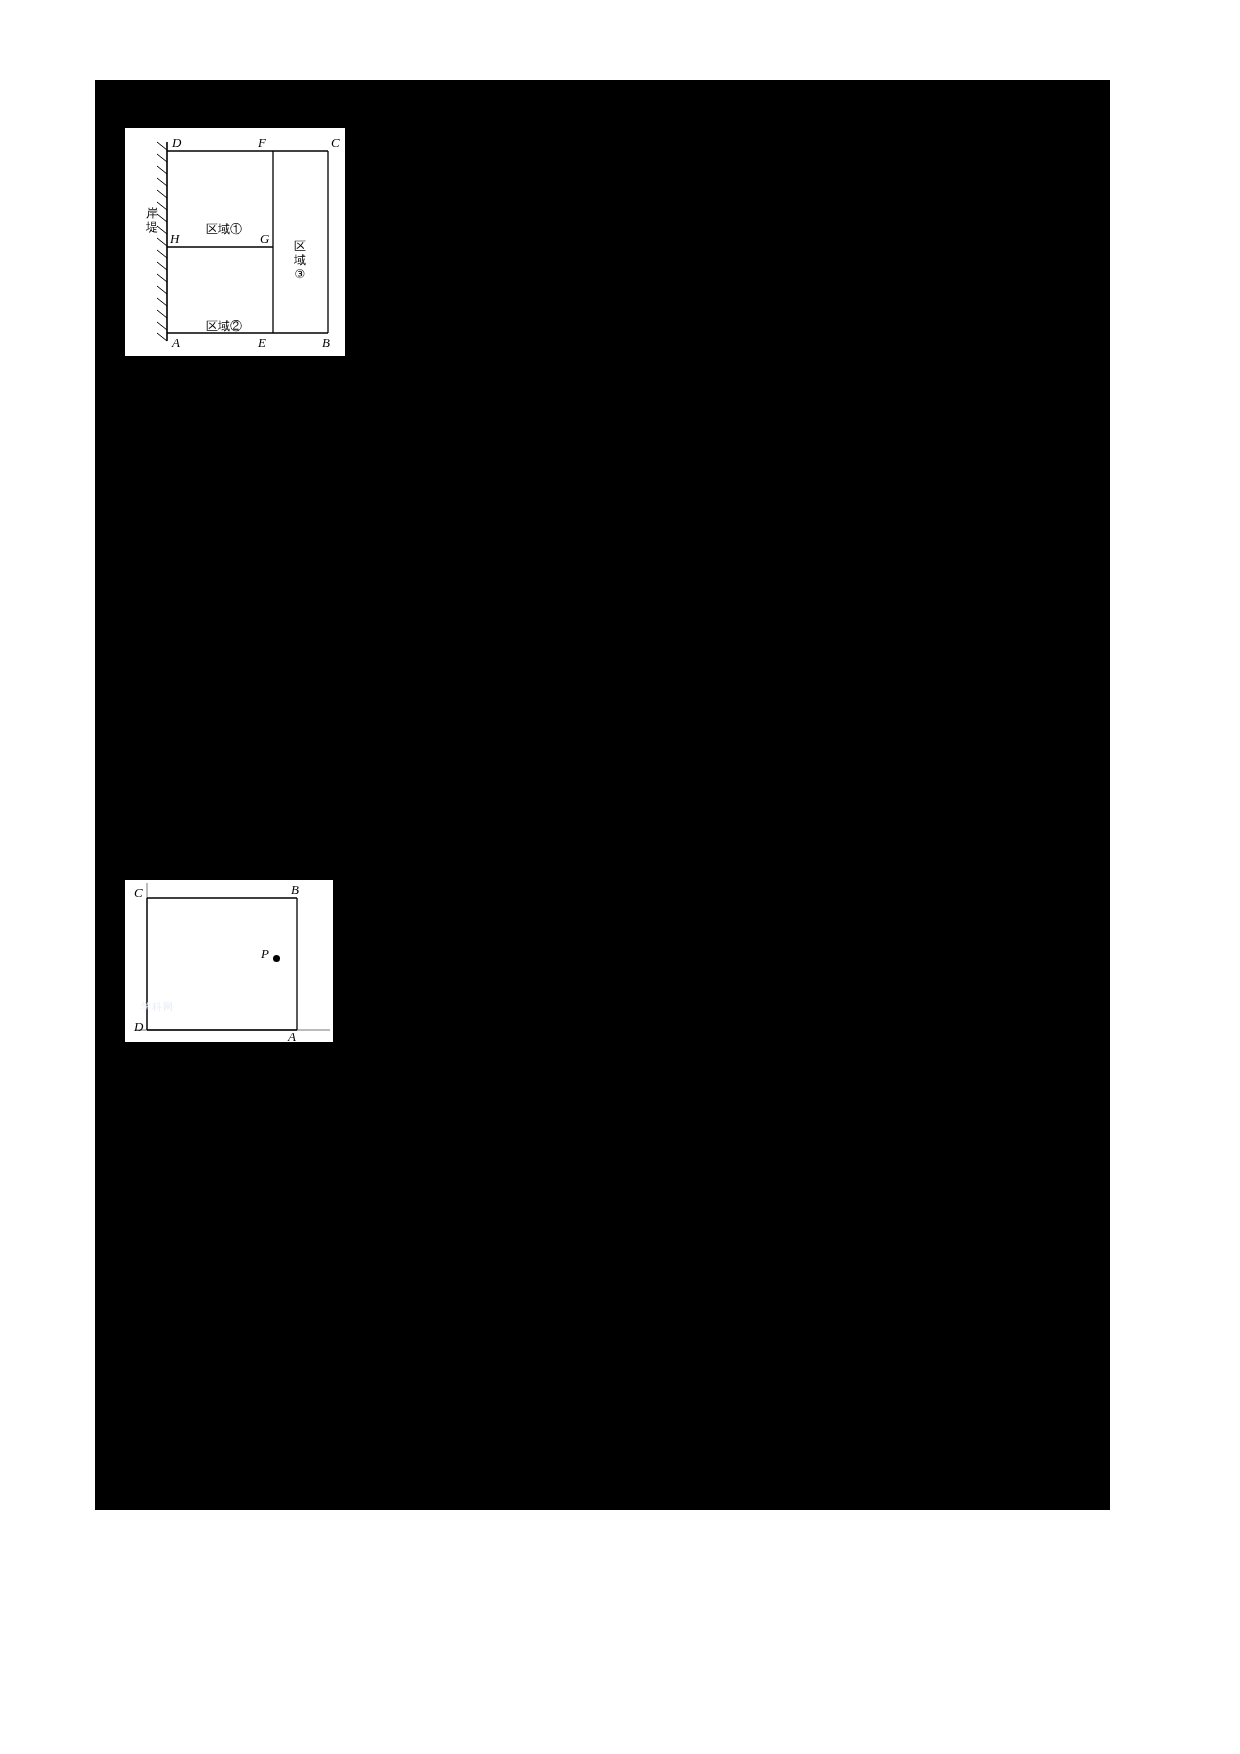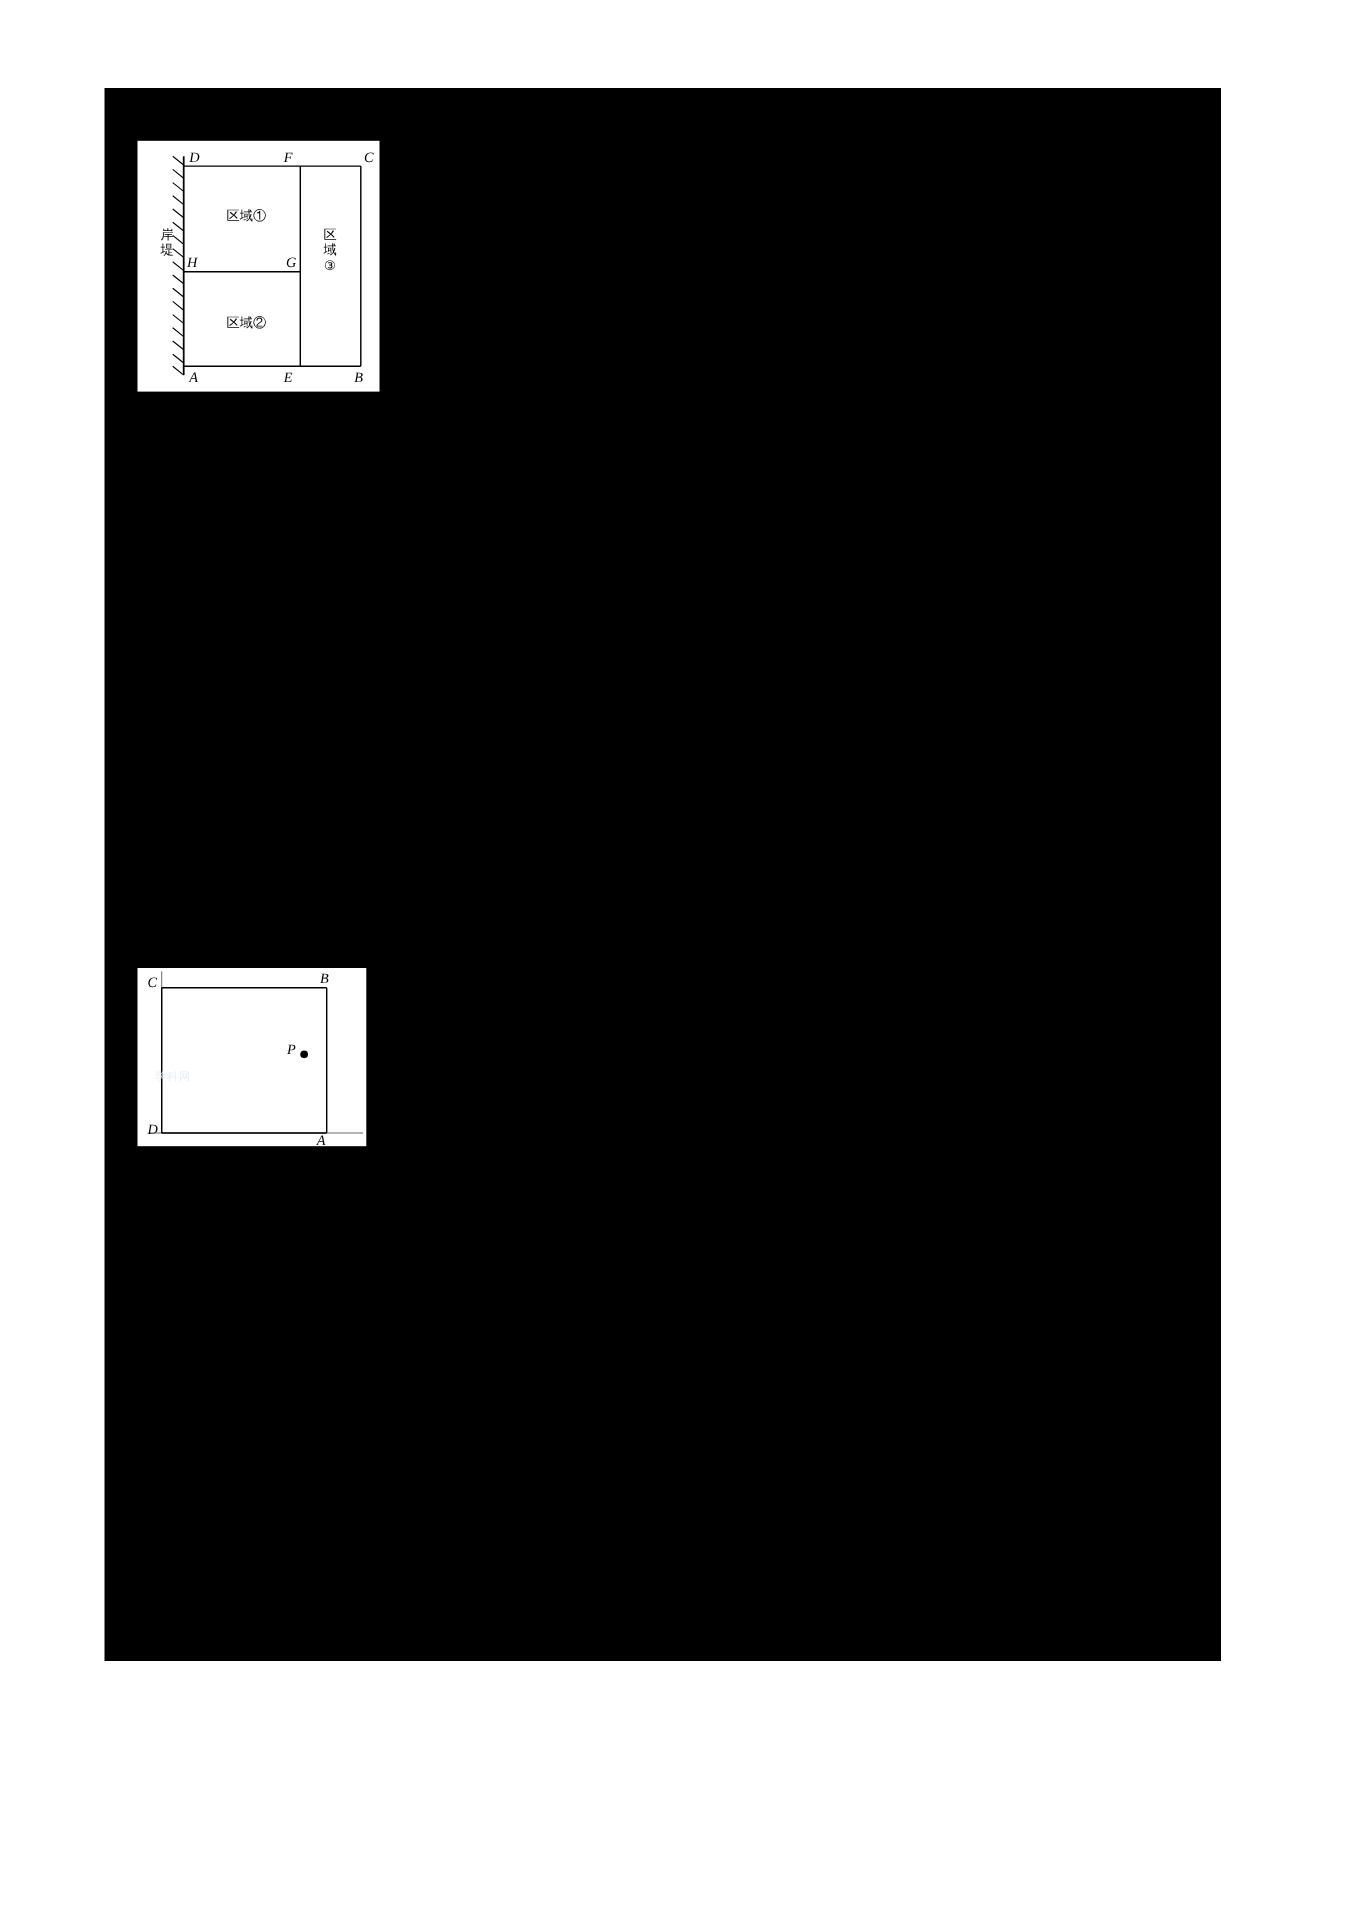--- a/index.html
+++ b/index.html
@@ -42,26 +42,27 @@
   .fig1-label {
     position: absolute;
     font-family: "Liberation Serif", serif;
     font-style: italic;
     font-size: 13px;
     color: #000;
     line-height: 1;
   }
   .fig1-region {
     position: absolute;
-    font-family: Liberation Mono, monospace;
+    font-family: Liberation Sans, sans-serif;
     font-style: normal;
     font-size: 12px;
     color: #000;
     line-height: 1.15;
     text-align: center;
+    margin-top: 32px;
   }
   .fig1-bank {
     position: absolute;
     font-family: "DejaVu Sans", sans-serif;
     font-size: 12px;
     color: #000;
     line-height: 1.2;
     width: 14px;
     text-align: center;
   }
@@ -89,20 +90,21 @@
     height: 7px;
     border-radius: 50%;
     background: #000;
   }
   .watermark {
     position: absolute;
     font-family: Liberation Mono, monospace;
     font-size: 10px;
     color: #e8eef5;
     letter-spacing: 1px;
+    margin-top: 28px;
   }
 </style>
 </head>
 <body>
 
 <div id="page-canvas"></div>
 
 <div id="figure-one">
   <div id="fig1-inner">
 

